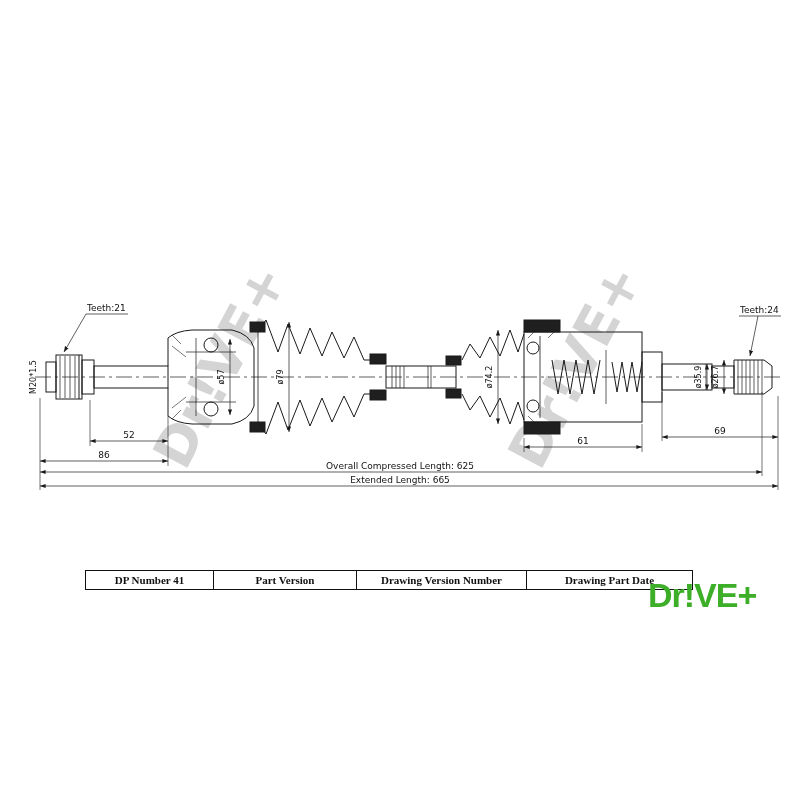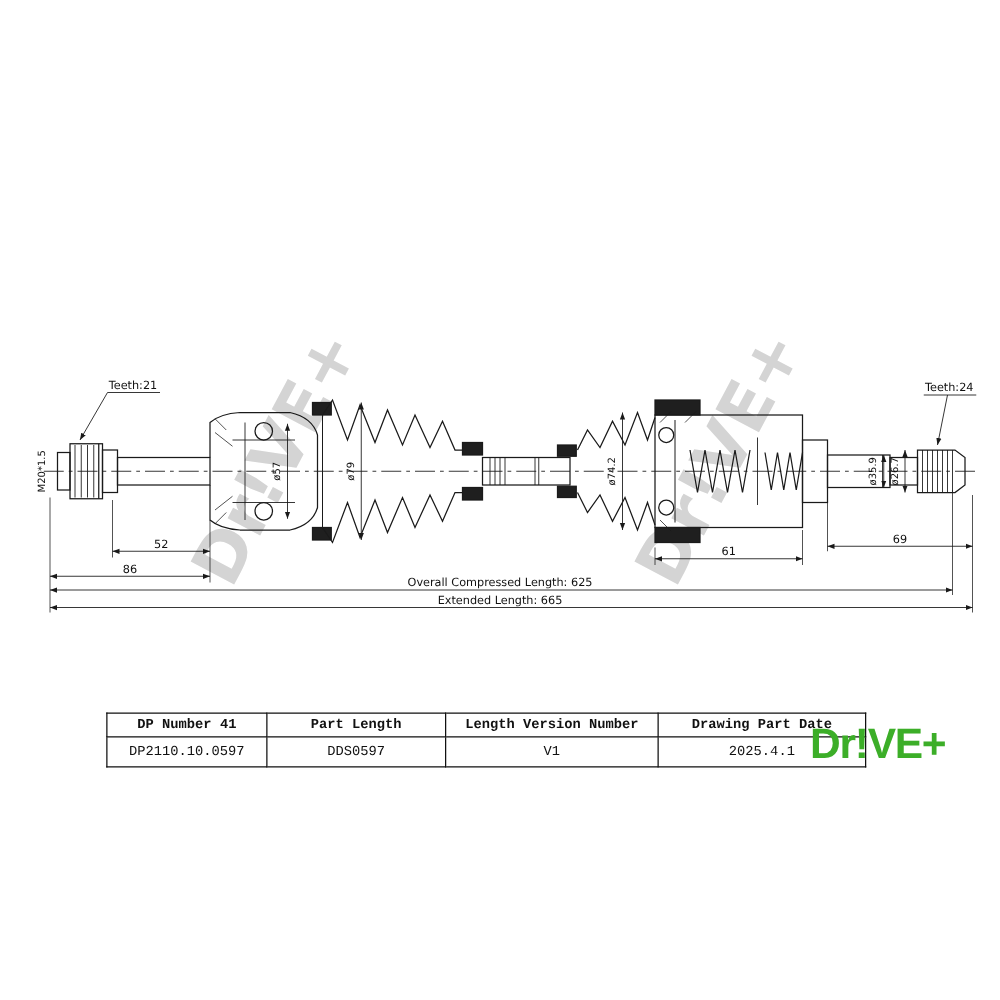--- a/index.html
+++ b/index.html
@@ -8,21 +8,21 @@
     overflow:hidden; font-family:"Liberation Sans", sans-serif;
   }
   .page { position:absolute; inset:0; background:#fff; }
   svg { position:absolute; left:0; top:0; }
   svg text { font-family:"DejaVu Sans", sans-serif; }
 
   .titleblock { position:absolute; left:85px; top:570px; }
   .titleblock table { border-collapse:collapse; }
   .titleblock th, .titleblock td {
     border:1px solid #111; text-align:center; padding:0 6px;
-    font-family:Liberation Mono, monospace; color:#111;
+    font-family:Liberation Serif, serif; color:#111;
   }
   .titleblock th { font-size:11px; height:18px; font-weight:bold; }
   .titleblock td { font-size:11px; height:23px; font-weight:normal; }
 
   .logo {
     position:absolute; left:648px; top:576px;
     font-size:34px; font-weight:bold; letter-spacing:-1px;
     color:#3CAE28; font-family:"Liberation Sans", sans-serif;
     user-select:none;
   }
@@ -165,29 +165,23 @@
       <text x="400" y="469" text-anchor="middle">Overall Compressed Length: 625</text>
       <text x="400" y="483" text-anchor="middle">Extended Length: 665</text>
     </g>
   </svg>
 
   <div class="titleblock">
     <table>
       <tbody>
           <tr>
         <th style="width:115px">DP Number 41</th>
-        <th style="width:130px">Part Length</th>
-        <th style="width:157px">Length Version Number</th>
+        <th style="width:130px">Part Version</th>
+        <th style="width:157px">Drawing Version Number</th>
         <th style="width:153px">Drawing Part Date</th>
-      </tr>
-      <tr>
-        <td>DP2110.10.0597</td>
-        <td>DDS0597</td>
-        <td>V1</td>
-        <td>2025.4.1</td>
       </tr>
     </tbody>
       </table>
   </div>
 
   <div class="logo">Dr!VE+</div>
 
 </div>
 
 </body></html>

